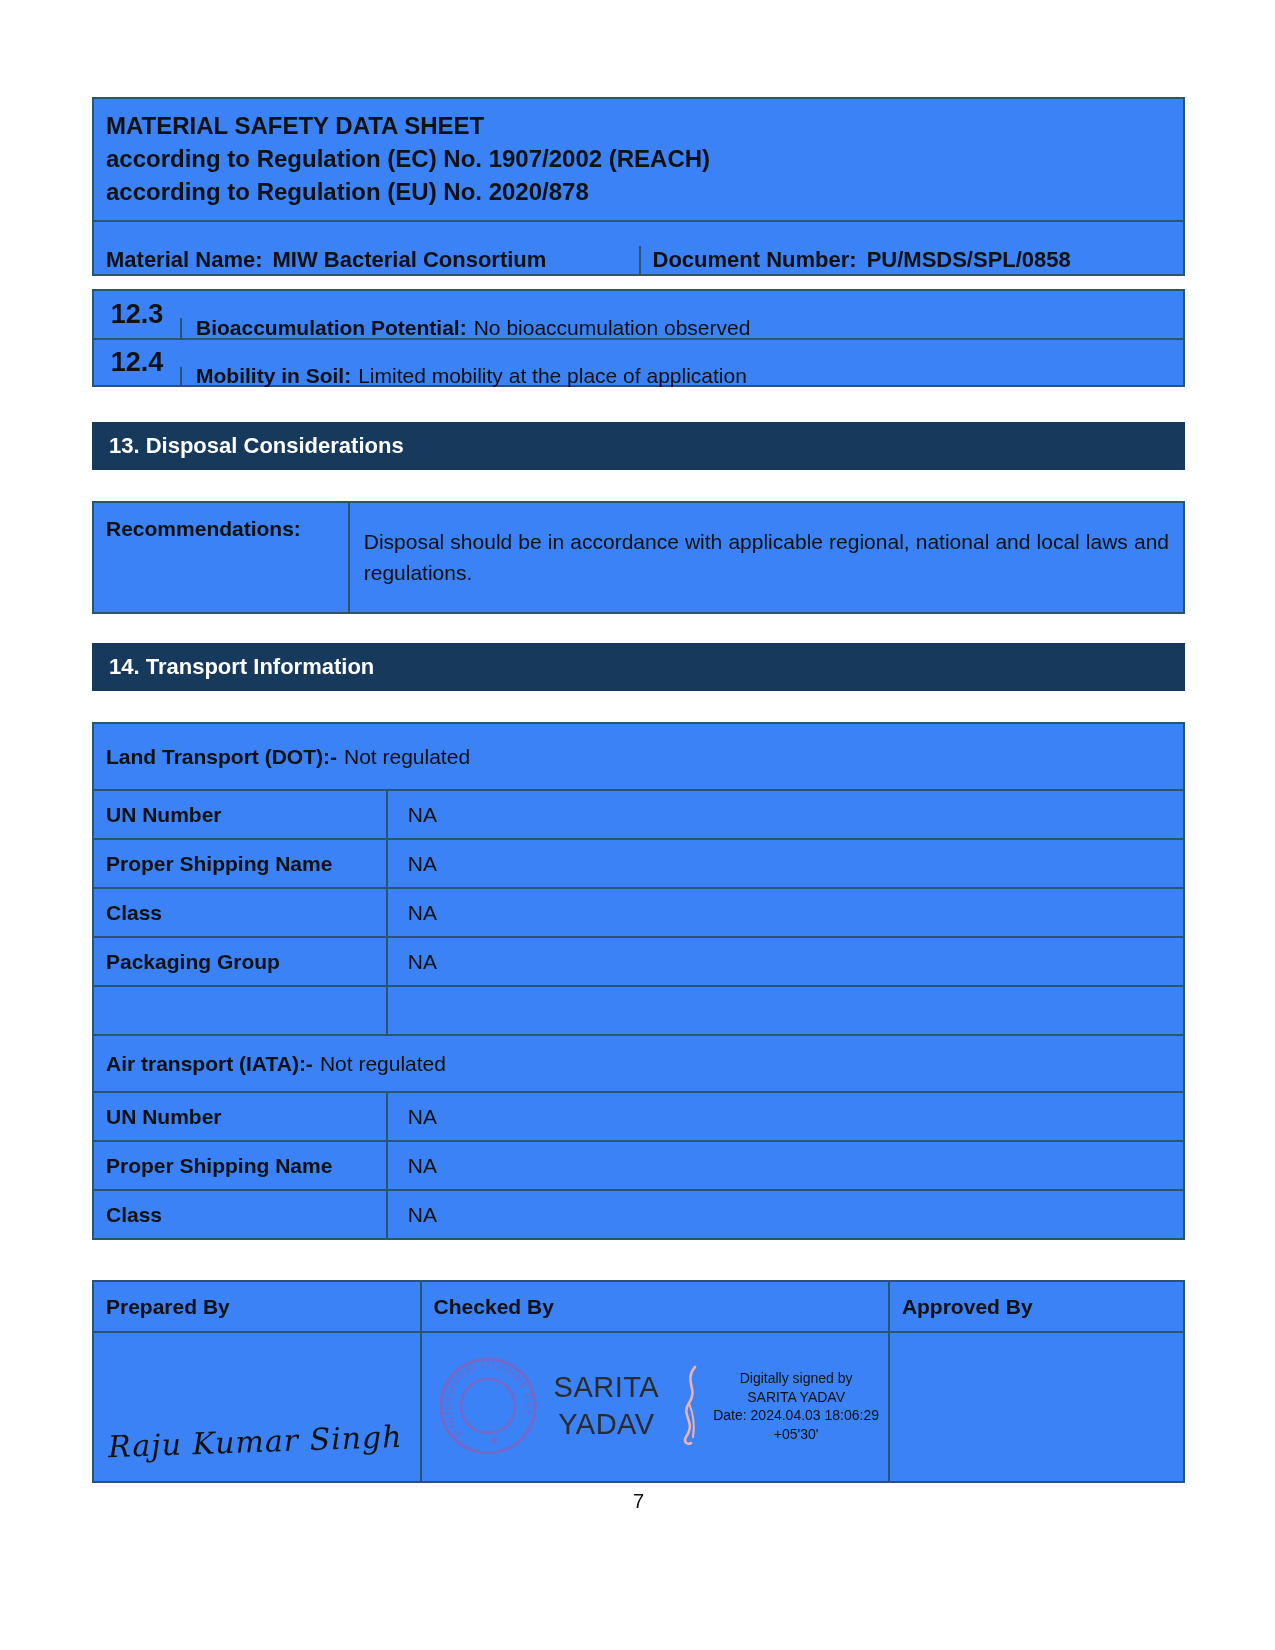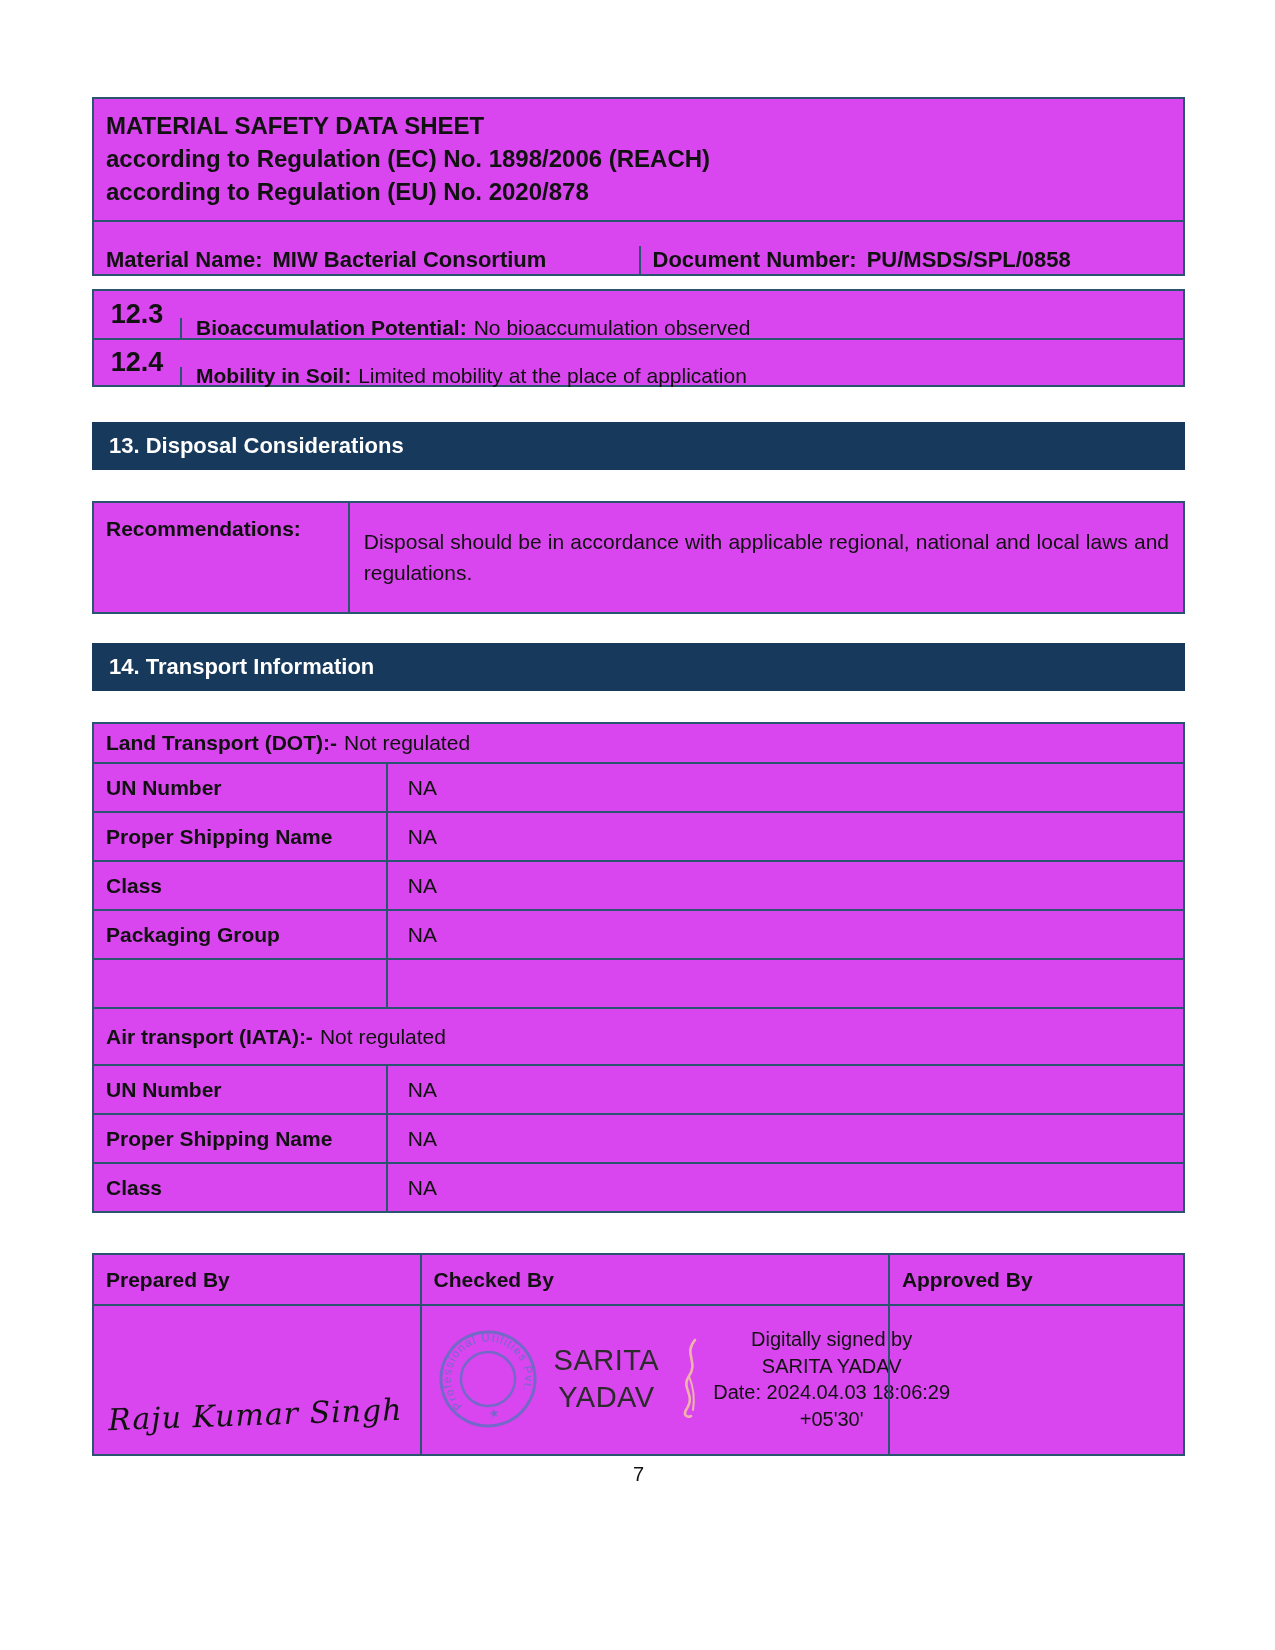--- a/index.html
+++ b/index.html
@@ -10,21 +10,21 @@
     --ribbon:#efb3ac;
     --ink:#111111;
   }
   *{box-sizing:border-box;margin:0;padding:0;}
   html,body{background:#ffffff;}
   body{font-family:"Liberation Sans",sans-serif;color:var(--ink);}
   .page{position:relative;width:1275px;height:1650px;background:#ffffff;overflow:hidden;}
   .content{position:absolute;left:92px;top:97px;width:1093px;}
 
   
-  .tbl{border:2px solid var(--border);background:#d946ef;}
+  .tbl{border:2px solid var(--border);background:#3b82f6;}
   .trow{display:flex;border-top:2.5px solid var(--border);}
   .trow:first-child{border-top:none;}
   .tcell{border-left:2.5px solid var(--border);display:flex;align-items:center;}
   .tcell:first-child{border-left:none;}
 
   
   .hdr-title{padding:10px 12px 12px 12px;}
   .hdr-title div{font-size:24px;font-weight:bold;line-height:1.38;}
   .hdr-row{height:54px;}
   .hdr-row .tcell{padding:0 12px;font-size:22px;font-weight:bold;margin-top:24px;}
@@ -46,21 +46,21 @@
   .bar14{margin-top:29px;}
 
   
   .recs{margin-top:31px;}
   .recs .trow{min-height:86px;align-items:stretch;}
   .recs-label{width:23.3%;align-items:flex-start;padding:14px 12px 16px 12px;font-size:21px;font-weight:bold;}
   .recs-text{flex:1;padding:24px 14px;font-size:21px;line-height:1.45;display:block;text-align:justify;}
 
   
   .transport{margin-top:31px;}
-  .tr-head{height:38px;padding:0 12px;font-size:21px;}
+  .tr-head{height:65px;padding:0 12px;font-size:21px;}
   .tr-head.tall{height:57px;}
   .tr-row{height:49px;}
   .tr-label{width:26.8%;padding:0 12px;font-size:21px;font-weight:bold;}
   .tr-value{flex:1;padding:0 20px;font-size:21px;}
 
   
   .signoff{margin-top:40px;text-align:center;}
   .so-head{height:49px;}
   .so-head .tcell{padding:0 12px;font-size:21px;font-weight:bold;}
   .so-body{height:150px;align-items:stretch;}
@@ -68,36 +68,36 @@
   .col-b{width:43.0%;}
   .col-c{width:27.1%;}
   .so-prepared{align-items:flex-end;padding:0 10px 22px 14px;}
   .handwriting{font-family:"DejaVu Serif",serif;font-style:italic;font-size:30px;
     letter-spacing:1px;transform:rotate(-2deg);white-space:nowrap;}
   .so-checked{flex-direction:column;align-items:stretch;justify-content:flex-end;padding:6px 8px 8px 8px;display:flex;}
   .sig-cluster{display:flex;align-items:center;gap:14px;flex:1;}
   .stamp-svg{flex:0 0 auto;margin-left:6px;transform:rotate(-10deg);}
   .checked-name{font-size:29px;color:#2b2b2b;line-height:1.3;letter-spacing:0.5px;white-space:nowrap;}
   .digi-block{display:flex;align-items:center;gap:6px;}
-  .digi-lines{font-size:20px;line-height:1.32;color:#111;white-space:nowrap;}
+  .digi-lines{font-size:14px;line-height:1.32;color:#111;white-space:nowrap;}
   .checked-title{font-size:19px;font-weight:bold;margin-top:4px;white-space:nowrap;}
 
   .page-num{margin-top:7px;text-align:center;font-size:20px;}
 </style>
 </head>
 <body>
 
 <div class="page">
   <div class="content">
 
     <div class="tbl">
       <div class="trow">
         <div class="tcell hdr-title" style="display:block;border-left:none;">
           <div>MATERIAL SAFETY DATA SHEET</div>
-          <div>according to Regulation (EC) No. 1898/2006 (REACH)</div>
+          <div>according to Regulation (EC) No. 1907/2002 (REACH)</div>
           <div>according to Regulation (EU) No. 2020/878</div>
         </div>
       </div>
       <div class="trow hdr-row">
         <div class="tcell cell-50">
           <span>Material Name:</span>
             <span class="gap8"></span>
           <span>MIW Bacterial Consortium</span>
         </div>
         <div class="tcell cell-50">

